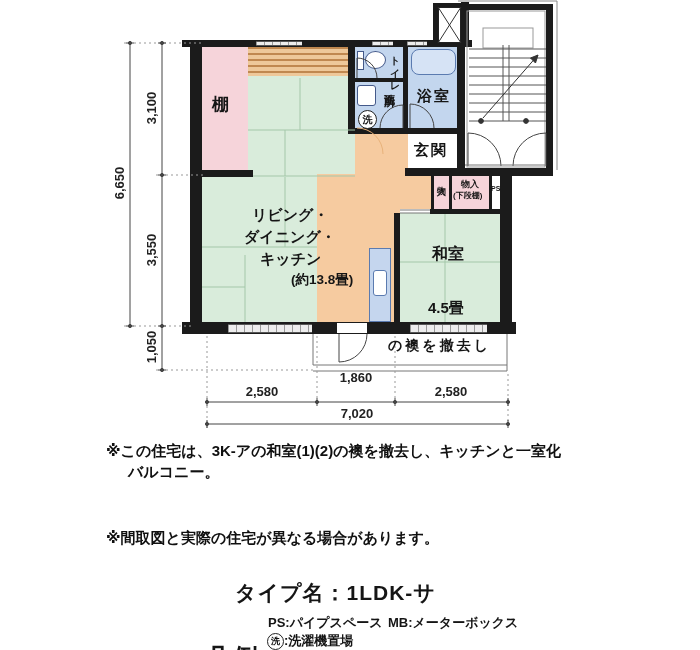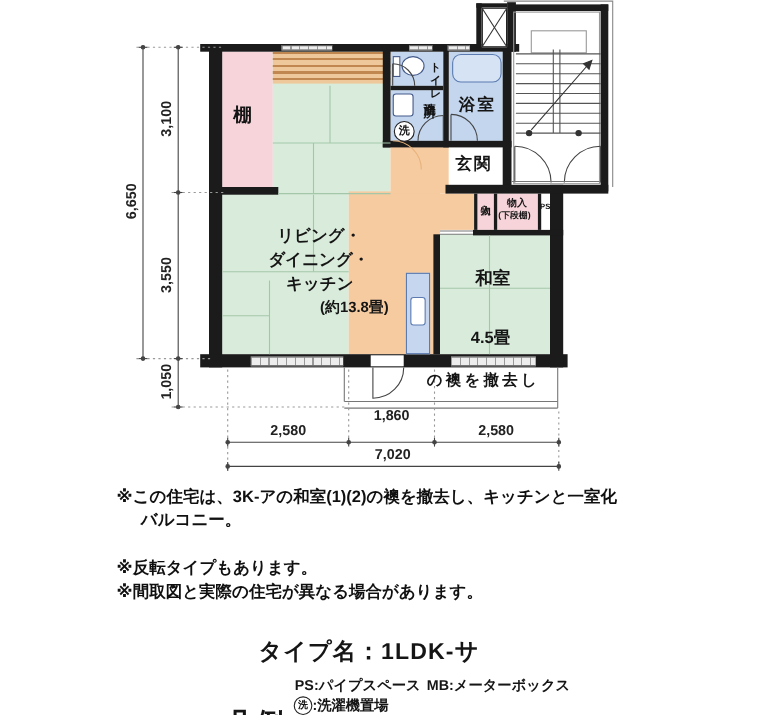--- a/index.html
+++ b/index.html
@@ -221,21 +221,20 @@
   <div class="dim dimv" style="left:151px;top:108px;">3,100</div>
   <div class="dim dimv" style="left:151px;top:250px;">3,550</div>
   <div class="dim dimv" style="left:151px;top:347px;">1,050</div>
   <div class="dim" style="left:262px;top:391px;">2,580</div>
   <div class="dim" style="left:356px;top:377px;">1,860</div>
   <div class="dim" style="left:451px;top:391px;">2,580</div>
   <div class="dim" style="left:357px;top:413px;">7,020</div>
 
   <div class="texnote" style="left:106px;top:442px;">※この住宅は、3K-アの和室(1)(2)の襖を撤去し、キッチンと一室化</div>
   <div class="texnote" style="left:128px;top:463px;">バルコニー。</div>
-  <div class="texnote" style="left:106px;top:507px;">※反転タイプもあります。</div>
   <div class="texnote" style="left:106px;top:529px;">※間取図と実際の住宅が異なる場合があります。</div>
 
   <div class="lbl" style="left:235px;top:582px;font-size:21px;letter-spacing:1px;">タイプ名：1LDK-サ</div>
 
   <div class="lbl" style="left:206px;top:612px;font-size:25px;letter-spacing:2px;margin-top:32px;">凡例</div>
   <div class="lbl" style="left:268px;top:616px;font-size:13px;">PS:パイプスペース</div>
   <div class="lbl" style="left:388px;top:616px;font-size:13px;">MB:メーターボックス</div>
   <div class="circ" style="left:267px;top:633px;width:15px;height:15px;font-size:9px;line-height:15px;border-width:1px;"><span>洗</span></div>
   <div class="lbl" style="left:284px;top:634px;font-size:13px;">:洗濯機置場</div>
 

